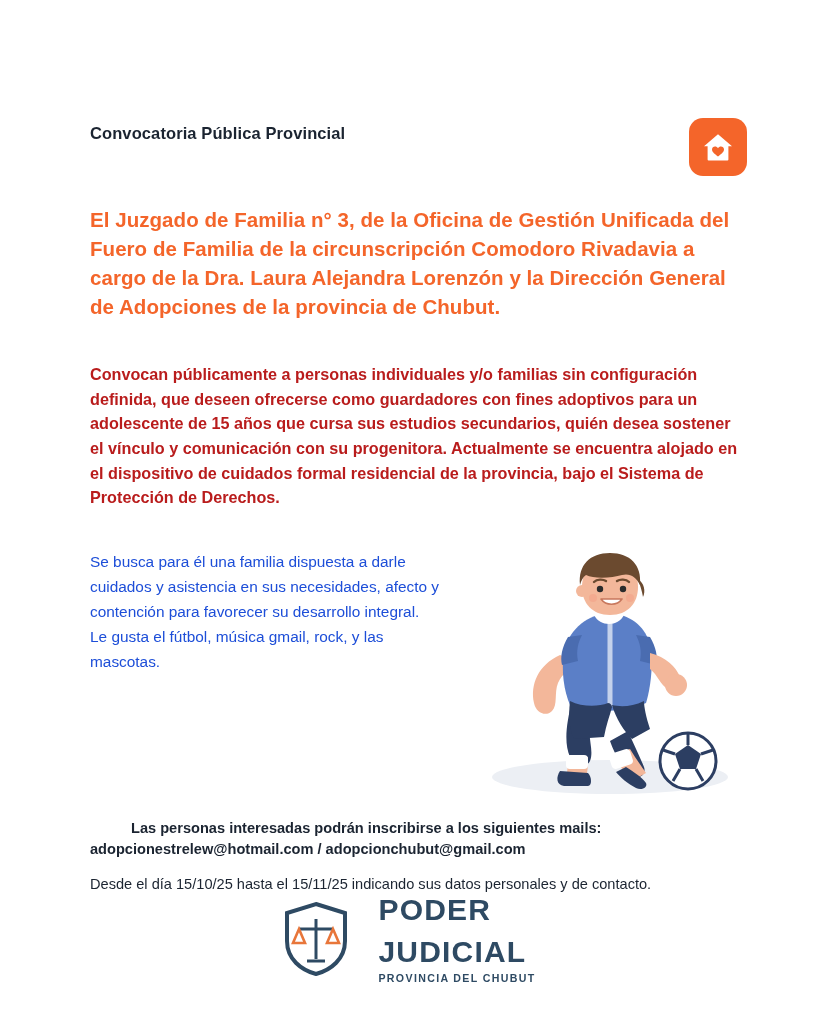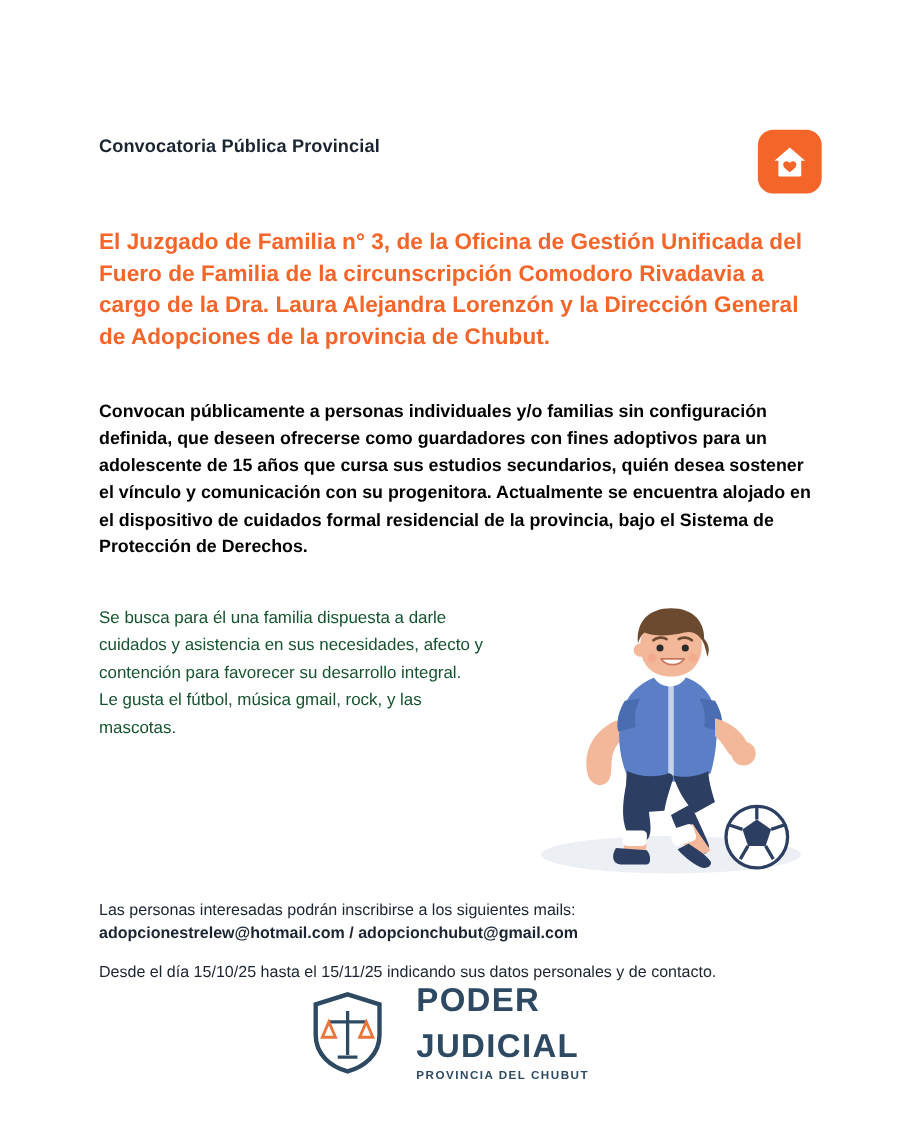--- a/index.html
+++ b/index.html
@@ -68,33 +68,33 @@
 
   
   .body-bold {
     position: absolute;
     top: 362px;
     left: 90px;
     width: 648px;
     font-size: 16.2px;
     line-height: 1.52;
     font-weight: bold;
-    color: #000000;
+    color: #b91c1c;
   }
 
   
   .body-light {
     position: absolute;
     top: 550px;
     left: 90px;
     width: 360px;
     font-size: 15.4px;
     line-height: 1.62;
     font-weight: normal;
-    color: #14532d;
+    color: #1d4ed8;
   }
   .body-light p { margin: 0; }
   .body-light p + p { margin-top: 0px; }
 
   
   .illustration {
     position: absolute;
     top: 505px;
     left: 460px;
     width: 300px;
@@ -105,21 +105,21 @@
   
   .footer-contact {
     position: absolute;
     top: 818px;
     left: 90px;
     width: 640px;
     font-size: 14.6px;
     line-height: 1.42;
     color: #1b2431;
   }
-  .footer-contact .line-1 { font-weight: normal; }
+  .footer-contact .line-1 { font-weight: bold; margin-left: 41px; }
   .footer-contact .line-2 { font-weight: bold; }
   .footer-contact .line-3 { font-weight: normal; margin-top: 15px; }
 
   
   .pj-logo {
     position: absolute;
     top: 895px;
     left: 0;
     width: 819px;
     display: flex;

